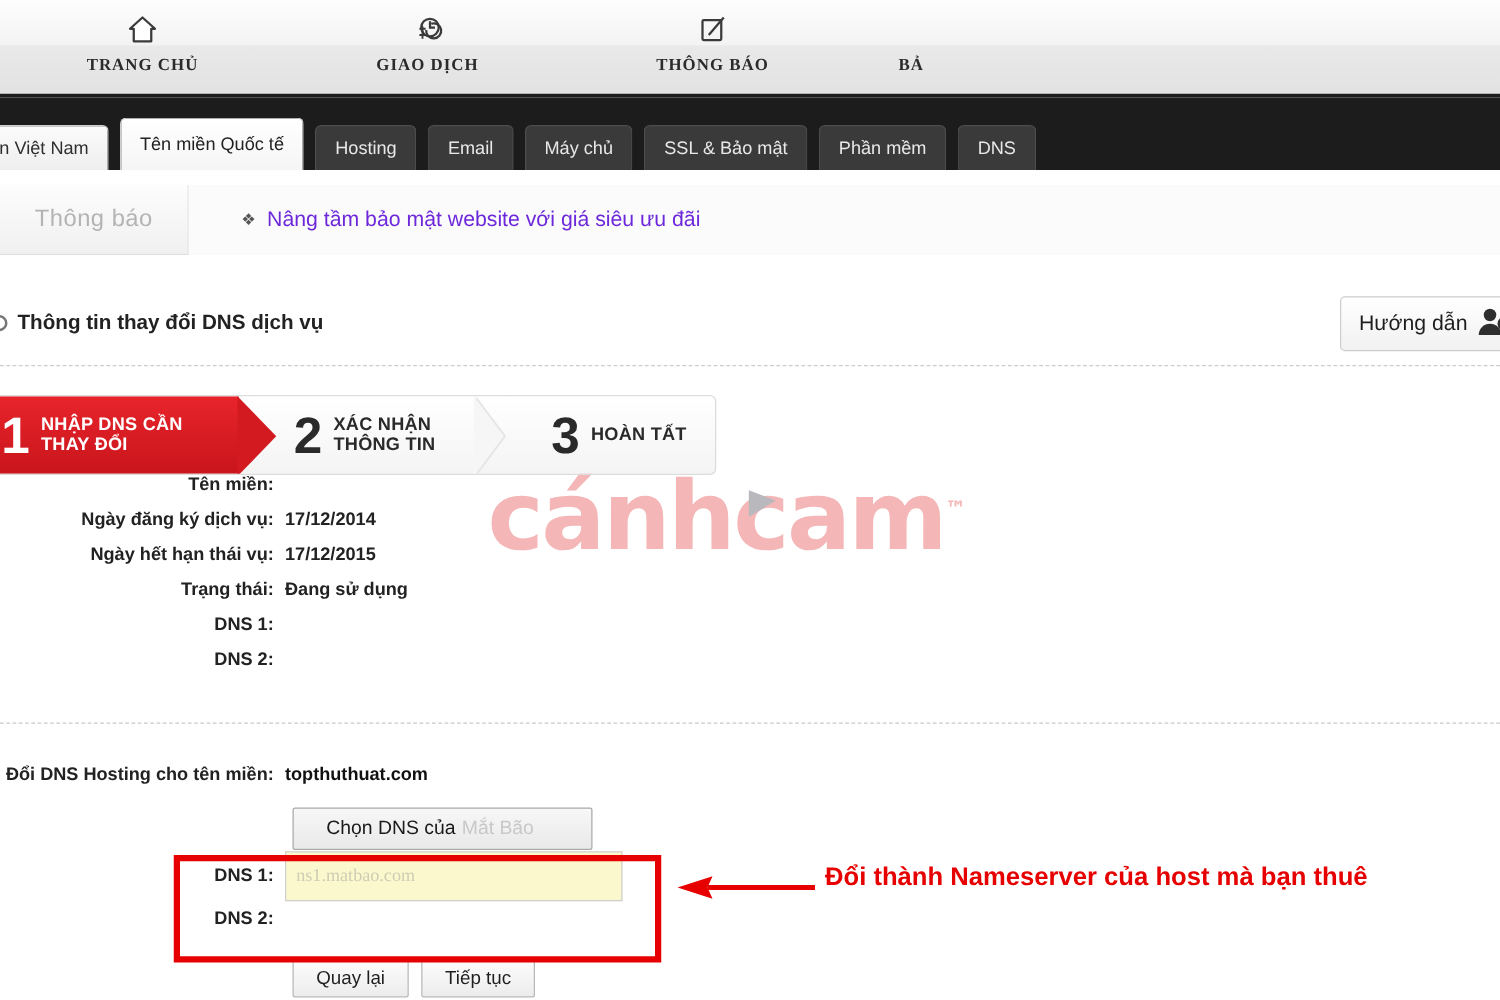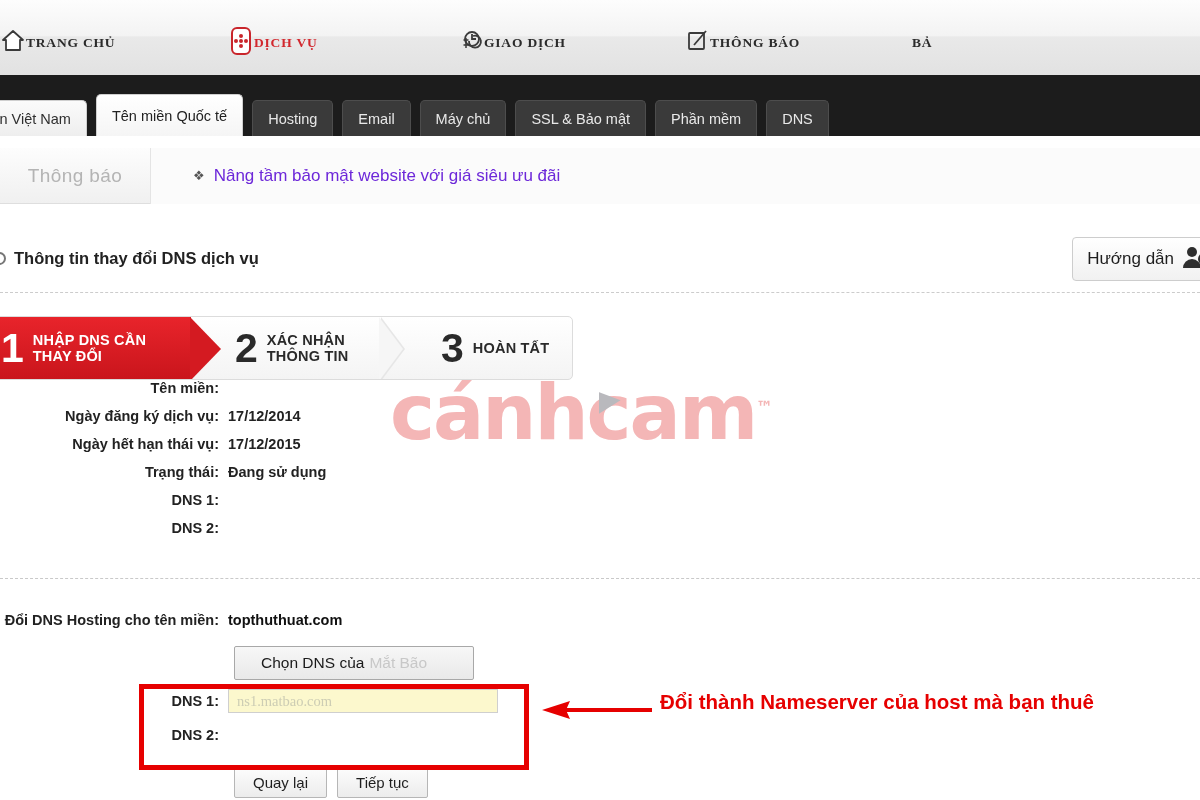--- a/index.html
+++ b/index.html
@@ -15,21 +15,21 @@
 
   
   .topnav {
     position: absolute; left: 0; top: 0; width: 1200px; height: 78px;
     background: linear-gradient(to bottom, #fdfdfd 0%, #f3f3f3 48%, #e9e9e9 49%, #e2e2e2 100%);
     border-bottom: 3px solid #1c1c1c;
     display: flex; align-items: stretch;
   }
   .nav-item {
     flex: 0 0 auto; width: 228px;
-    display: flex; flex-direction: row; align-items: center; justify-content: flex-start;
+    display: flex; flex-direction: column; align-items: center; justify-content: flex-start;
     padding-top: 7px; cursor: pointer;
     position: relative;
   }
   .nav-item .nav-icon { height: 34px; display: flex; align-items: center; justify-content: center; }
   .nav-item .nav-label {
     font-family: "Liberation Serif", "DejaVu Serif", serif;
     font-size: 13.5px; font-weight: bold; letter-spacing: .8px;
     color: #2b2b2b; margin-top: 3px; white-space: nowrap;
   }
   .nav-item.active .nav-label { color: #d2282e; }
@@ -172,21 +172,21 @@
   }
   .dns-select .muted { color: #c8c8c8; margin-left: 5px; }
 
   .dns-fields { position: absolute; left: 150px; top: 72px; width: 350px; }
   .dns-field-row { display: flex; align-items: center; height: 34px; }
   .dns-field-label {
     width: 78px; text-align: right; padding-right: 9px;
     font-size: 14.5px; font-weight: bold; color: #222;
   }
   .dns-input {
-    width: 270px; height: 24px;
+    width: 270px; height: 40px;
     background: #fcf8cd; border: 1px solid #cfcfcf;
     font-size: 14.5px; color: #c9c9b0; padding-left: 8px;
     font-family: "Liberation Serif", serif;
     outline: none;
   }
   .dns-input::placeholder { color: #cdcdb4; opacity: 1; }
 
   .btn-row { position: absolute; left: 234px; top: 154px; display: flex; gap: 10px; }
   .btn {
     height: 32px; padding: 0 18px; cursor: pointer;
@@ -235,33 +235,20 @@
 
     <div class="nav-item">
       <span class="nav-icon">
         <svg width="26" height="26" viewBox="0 0 26 26">
           <path d="M13 3 L23 12 L20 12 L20 22 L6 22 L6 12 L3 12 Z" fill="#fff" stroke="#3a3a3a" stroke-width="1.8" stroke-linejoin="round"></path>
         </svg>
       </span>
       <span class="nav-label">TRANG CHỦ</span>
     </div>
 
-    <div class="nav-item active">
-      <span class="nav-icon">
-        <svg width="26" height="30" viewBox="0 0 26 30">
-          <rect x="4" y="2" width="18" height="26" rx="5" fill="#fff" stroke="#c9252b" stroke-width="2"></rect>
-          <circle cx="13" cy="10" r="2" fill="#c9252b"></circle>
-          <circle cx="13" cy="20" r="2" fill="#c9252b"></circle>
-          <circle cx="8" cy="15" r="2" fill="#c9252b"></circle>
-          <circle cx="18" cy="15" r="2" fill="#c9252b"></circle>
-          <circle cx="13" cy="15" r="2" fill="#c9252b"></circle>
-        </svg>
-      </span>
-      <span class="nav-label">DỊCH VỤ</span>
-    </div>
 
     <div class="nav-item">
       <span class="nav-icon">
         <svg width="28" height="28" viewBox="0 0 28 28">
           <circle cx="16" cy="12" r="7" fill="none" stroke="#3a3a3a" stroke-width="1.8"></circle>
           <path d="M16 7 L16 12 L20 12" fill="none" stroke="#3a3a3a" stroke-width="1.8"></path>
           <path d="M13 14 a6 6 0 1 0 4 -5" fill="none" stroke="#3a3a3a" stroke-width="1.8"></path>
           <path d="M10 11 L10 21 M7.5 13 h5 M7.5 18 h5" stroke="#3a3a3a" stroke-width="1.5" fill="none"></path>
         </svg>
       </span>

